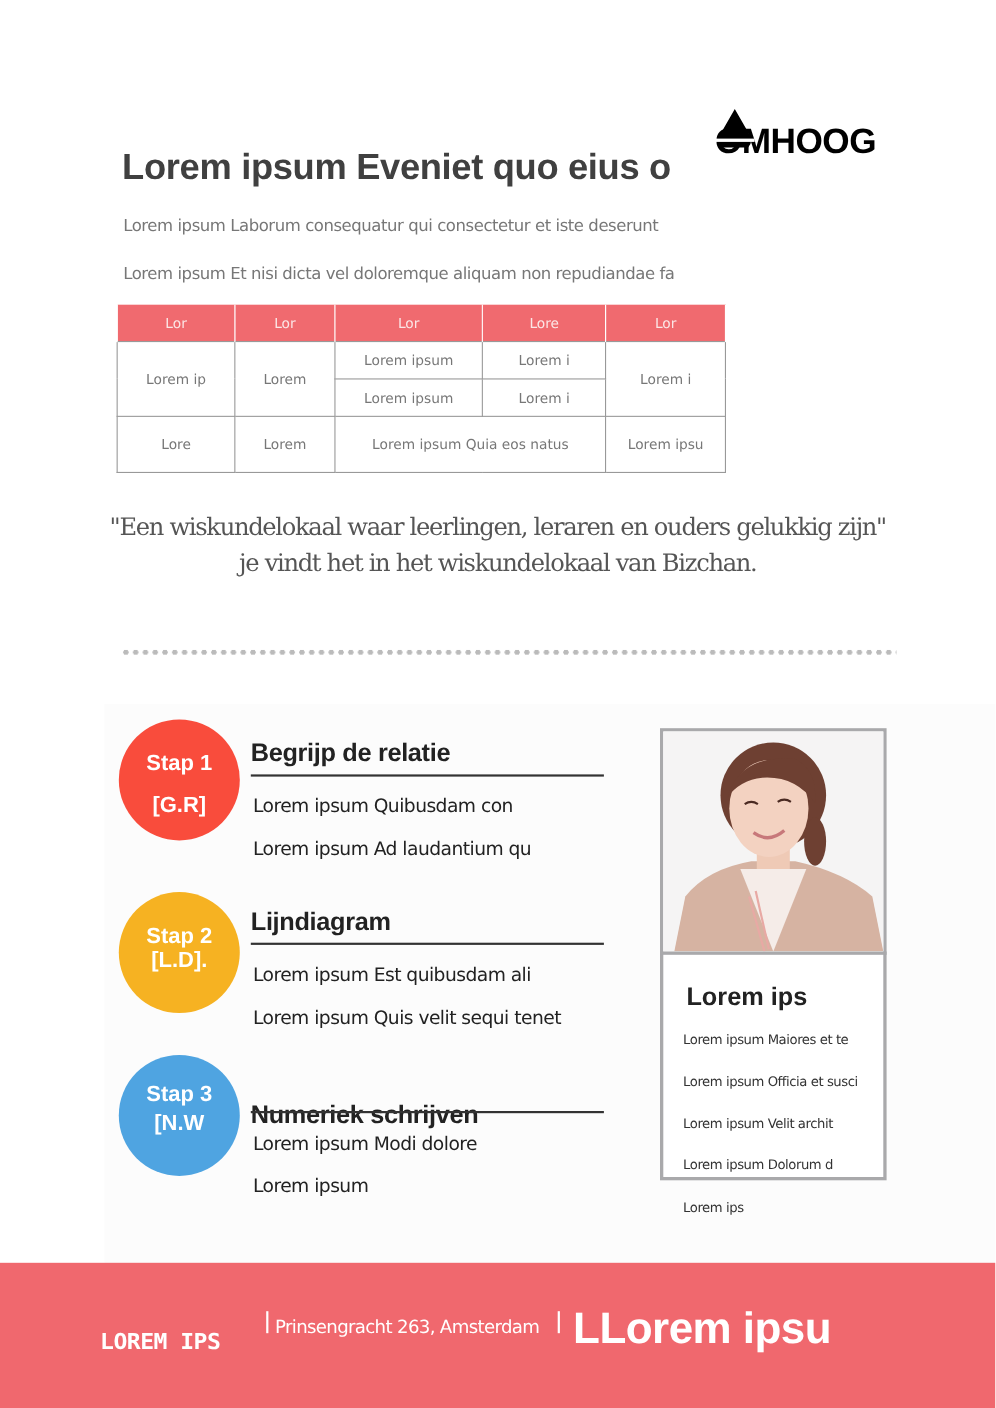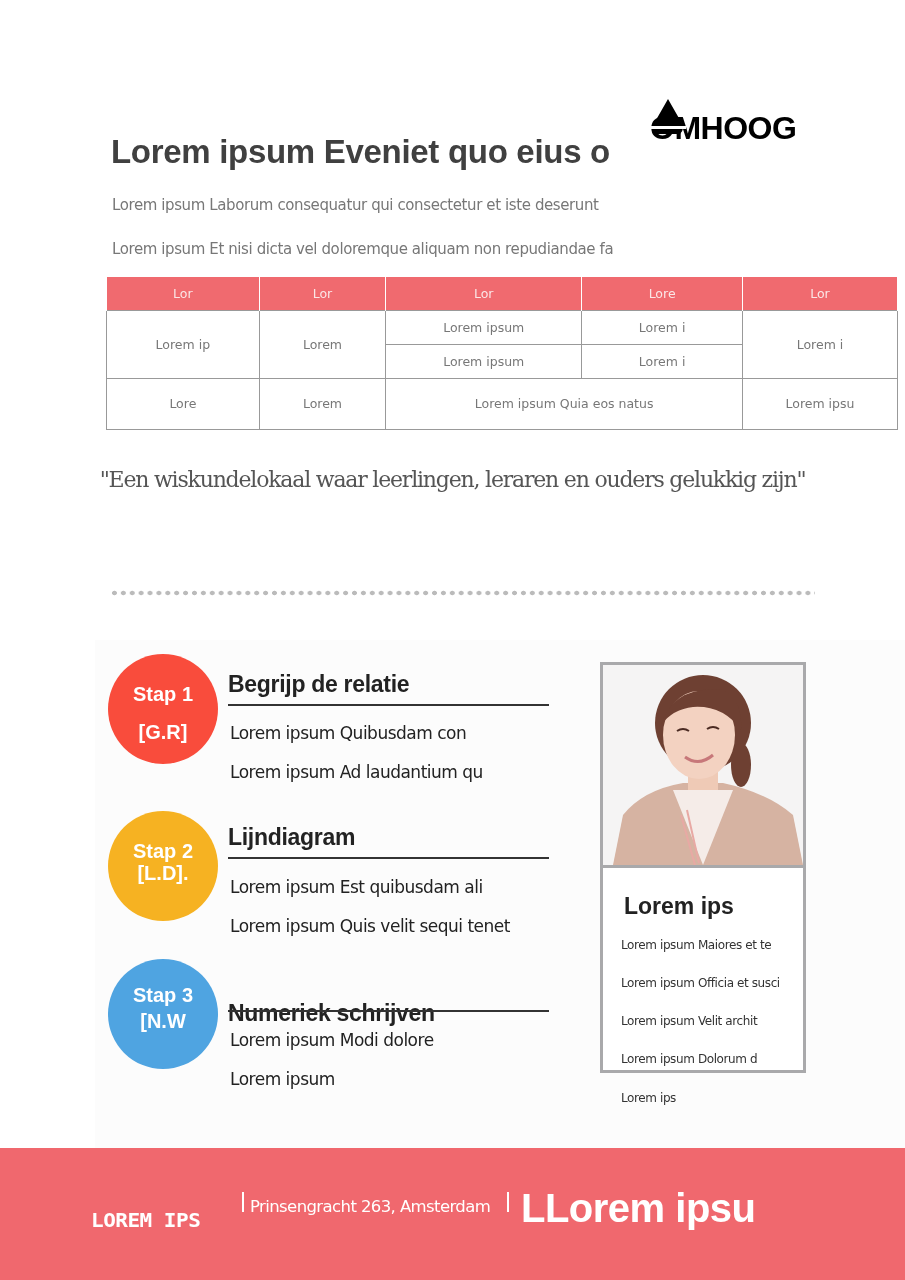--- a/index.html
+++ b/index.html
@@ -11,21 +11,21 @@
   
   .title { left: 111px; top: 133px; font-size: 33px; font-weight: bold; color: #404040; letter-spacing: -0.3px; white-space: nowrap; }
   .logo { left: 650px; top: 98px; width: 170px; height: 50px; }
   .logo-text { position: absolute; left: 0; top: 12px; font-family: "Liberation Sans", sans-serif; font-weight: bold; font-size: 32px; color: #000; letter-spacing: -0.5px; white-space: nowrap; }
   .logo svg { position: absolute; left: 0; top: 0; }
   .sub { left: 112px; font-family: "DejaVu Sans", sans-serif; font-size: 15px; color: #777; white-space: nowrap; letter-spacing: -0.4px; }
   .sub1 { top: 196px; }
   .sub2 { top: 240px; }
 
   
-  .tbl { left: 106px; top: 277px; width: 792px; border-collapse: collapse; font-family: "DejaVu Sans", sans-serif; font-size: 12.5px; color: #777; }
+  .tbl { left: 106px; top: 277px; width: 554px; border-collapse: collapse; font-family: "DejaVu Sans", sans-serif; font-size: 12.5px; color: #777; }
   .tbl th { background: #f06a6f; color: #fbe6e6; font-weight: normal; height: 33px; border-left: 1px solid #fff; border-right: 1px solid #fff; }
   .tbl td { border: 1px solid #999; text-align: center; background: #fff; }
   .tbl td.r1 { height: 34px; }
   .tbl td.r3 { height: 51px; }
 
   
   .quote { left: 0; width: 905px; top: 463px; text-align: center; font-family: "DejaVu Serif", serif; font-size: 22px; color: #555; line-height: 33px; letter-spacing: -1.2px; }
 
   
   .dots { left: 110px; top: 590px; width: 705px; height: 6px; background-image: radial-gradient(circle, #bbb 2.2px, transparent 2.6px); background-size: 8.9px 6px; background-repeat: repeat-x; }
@@ -106,20 +106,21 @@
       <td class="r3">Lore</td>
       <td class="r3">Lorem</td>
       <td class="r3" colspan="2">Lorem ipsum Quia eos natus</td>
       <td class="r3">Lorem ipsu</td>
     </tr>
   </tbody>
 </table>
 
 <div class="abs quote">
   <div>"Een wiskundelokaal waar leerlingen, leraren en ouders gelukkig zijn"</div>
+  <div>je vindt het in het wiskundelokaal van Bizchan.</div>
 </div>
 
 <div class="abs dots"></div>
 
 <div class="abs panel"></div>
 
 <div class="abs circle c1">
   <span>
     <span style="margin:16px">Stap 1</span>
     <span style="margin:0">[G.R]</span>

